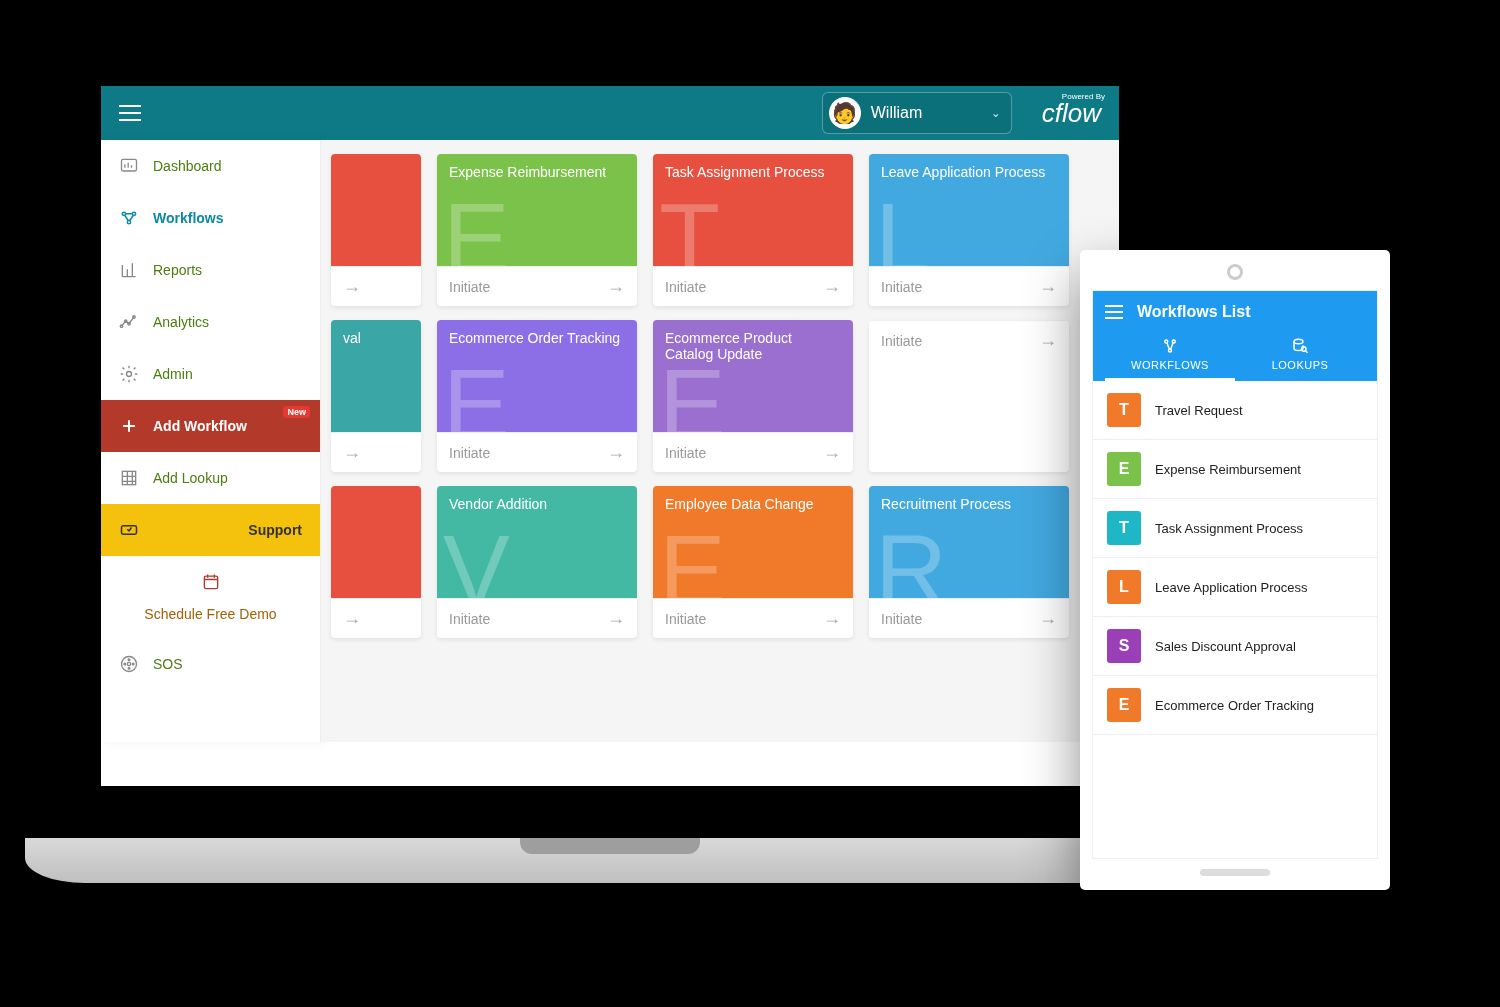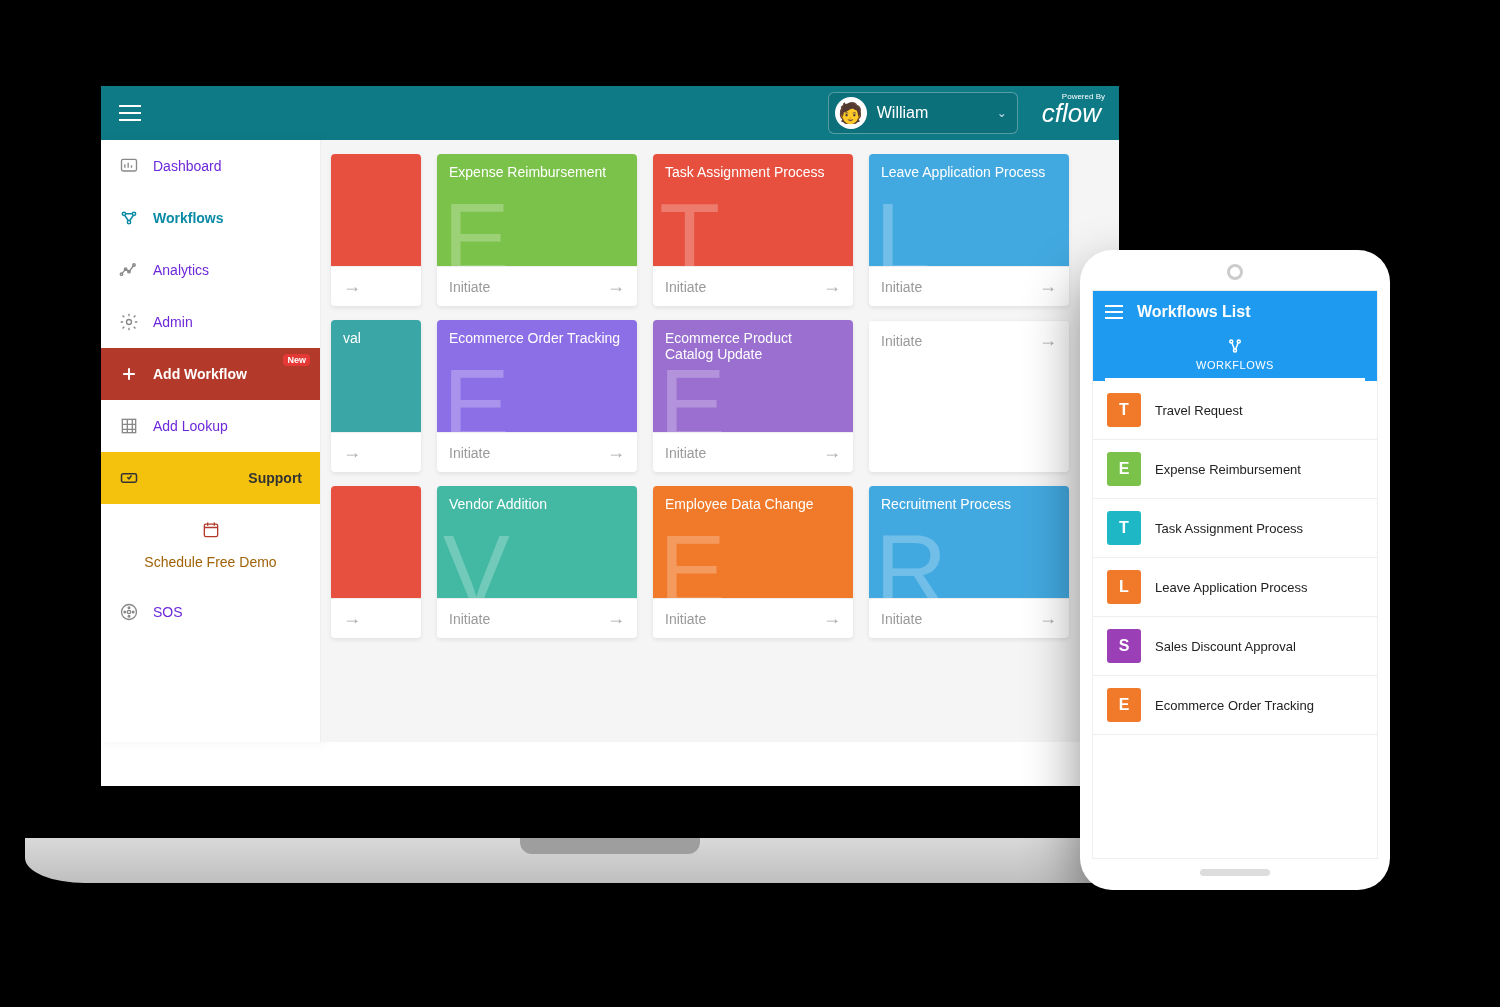--- a/index.html
+++ b/index.html
@@ -75,21 +75,21 @@
     min-width:190px;
   }
   .avatar {
     width:32px; height:32px; border-radius:50%; background:#fff;
     display:flex; align-items:center; justify-content:center;
     font-size:20px;
   }
   .user-select .chev {
     position:absolute; right:10px; font-size:12px; color:#cde;
   }
-  .brand { margin-left:24px; font-size:26px; font-weight:300; font-style:italic; position:relative;}
+  .brand { margin-left:30px; font-size:26px; font-weight:300; font-style:italic; position:relative;}
   .brand small { position:absolute; top:-6px; right:-4px; font-size:8px; font-style:normal;}
 
   
   .subheader {
     height:44px; display:flex; align-items:center; justify-content:flex-end;
     padding:0 20px; border-bottom:1px solid #eee;
   }
   .calendar-btn { display:flex; align-items:center; gap:8px; color:#555; cursor:pointer; font-size:15px;}
   .calendar-btn svg { width:18px; height:18px; }
 
@@ -98,21 +98,21 @@
 
   .sidebar {
     width: 220px;
     background:#fff;
     border-right:1px solid #eee;
     display:flex; flex-direction:column;
     box-shadow: 4px 0 10px rgba(0,0,0,.06);
   }
   .side-item {
     display:flex; align-items:center; gap:14px;
-    padding: 16px 18px; color:#6d28d9; font-size:14px; cursor:pointer;
+    padding: 16px 18px; color:#4d7c0f; font-size:14px; cursor:pointer;
     position:relative;
   }
   .side-item.active { color:#0b8aa5; font-weight:600; }
   .side-item svg { width:20px; height:20px; flex-shrink:0; }
   .side-item .badge {
     position:absolute; top:6px; right:10px; background:#e53935; color:#fff;
     font-size:9px; padding:1px 4px; border-radius:4px;
   }
   .side-item.primary { background:#b33a2b; color:#fff; font-weight:600;}
   .side-item.primary svg { stroke:#fff; }
@@ -150,21 +150,21 @@
   .card-bottom .arrow { font-size:18px; color:#aaa;}
 
   
   .phone {
     position:absolute;
     right:110px;
     top:250px;
     width:310px;
     height:640px;
     background:#fff;
-    border-radius:32px;
+    border-radius:5px;
     box-shadow: 0 25px 55px rgba(0,0,0,.45);
     padding:14px 12px;
     display:flex; flex-direction:column;
     z-index:5;
   }
   .phone-camera { width:16px; height:16px; border:3px solid #ccc; border-radius:50%; margin:0 auto 10px;}
   .phone-screen { flex:1; border:1px solid #eee; overflow:hidden; display:flex; flex-direction:column;}
   .phone-header {
     background:#1e9bf0; color:#fff; padding:12px 12px 0 12px;
   }
@@ -233,20 +233,26 @@
         <div class="side-item active">
           <svg viewBox="0 0 24 24" fill="none" stroke="#0b8aa5" stroke-width="1.8">
               <circle cx="6" cy="7" r="2"></circle>
               <circle cx="18" cy="7" r="2"></circle>
               <circle cx="12" cy="17" r="2"></circle>
               <path d="M8 7h8M7 9l4 6M17 9l-4 6"></path>
             </svg>
           <span>Workflows</span>
         </div>
 
+        <div class="side-item">
+          <svg viewBox="0 0 24 24" fill="none" stroke="#888" stroke-width="1.6">
+              <path d="M4 20V6M10 20v-9M16 20V4M4 20h16"></path>
+            </svg>
+          <span>Reports</span>
+        </div>
 
         <div class="side-item">
           <svg viewBox="0 0 24 24" fill="none" stroke="#888" stroke-width="1.6">
               <path d="M3 17l5-6 4 3 6-8"></path>
               <circle cx="3" cy="17" r="1.5"></circle>
               <circle cx="8" cy="11" r="1.5"></circle>
               <circle cx="12" cy="14" r="1.5"></circle>
               <circle cx="18" cy="6" r="1.5"></circle>
             </svg>
           <span>Analytics</span>
@@ -448,20 +454,29 @@
       <div class="phone-tabs">
         <div class="phone-tab active">
           <svg viewBox="0 0 24 24" fill="none" stroke="#fff" stroke-width="2">
               <circle cx="7" cy="6" r="2"></circle>
               <circle cx="17" cy="6" r="2"></circle>
               <circle cx="12" cy="18" r="2"></circle>
               <path d="M8 8l3 8M16 8l-3 8"></path>
             </svg>
           <span>WORKFLOWS</span>
         </div>
+        <div class="phone-tab">
+          <svg viewBox="0 0 24 24" fill="none" stroke="#fff" stroke-width="2">
+              <ellipse cx="10" cy="6" rx="6" ry="3"></ellipse>
+              <path d="M4 6v9c0 1.7 2.7 3 6 3s6-1.3 6-3v-4"></path>
+              <circle cx="17" cy="16" r="3"></circle>
+              <path d="M19 18l3 3"></path>
+            </svg>
+          <span>LOOKUPS</span>
+        </div>
       </div>
     </div>
     <div class="phone-list">
         <div class="p-item">
           <div class="p-badge" style="background: rgb(240, 121, 42);">T</div>
           <span>Travel Request</span>
         </div>
         <div class="p-item">
           <div class="p-badge" style="background: rgb(123, 194, 74);">E</div>
           <span>Expense Reimbursement</span>

